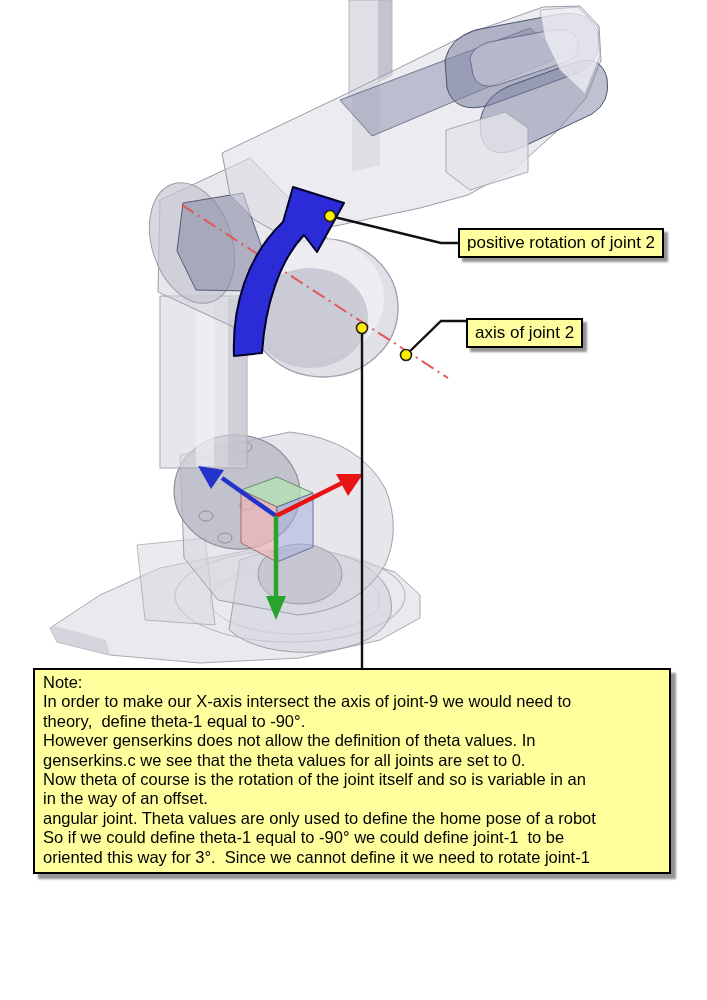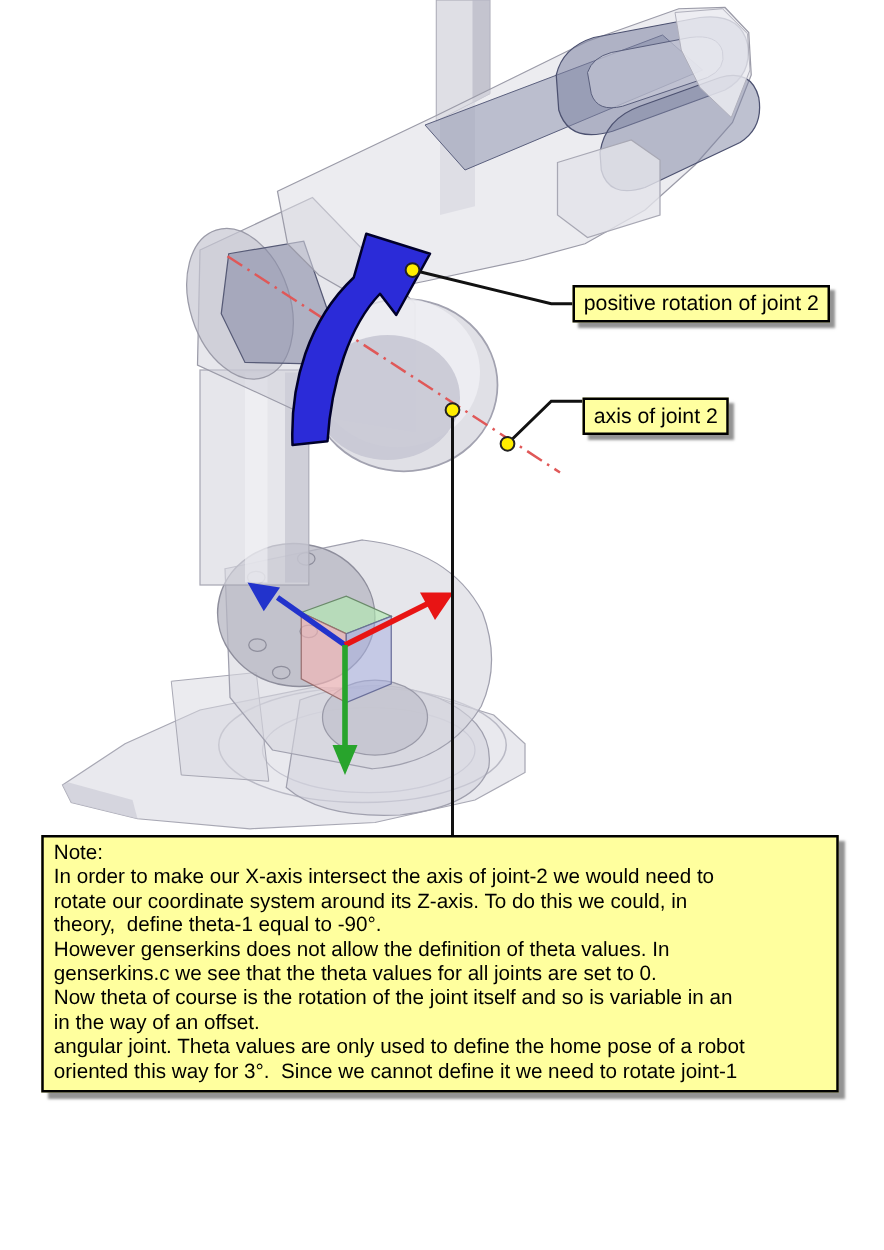--- a/index.html
+++ b/index.html
@@ -120,24 +120,24 @@
   <div class="callout" style="left:458px;top:228px;">
     <span>positive rotation of joint 2</span>
   </div>
 
   <div class="callout" style="left:466px;top:318px;">
     <span>axis of joint 2</span>
   </div>
 
   <div class="note">
     <div class="note-line">Note:</div>
-    <div class="note-line">In order to make our X-axis intersect the axis of joint-2 we would need to</div>
-    <div class="note-line">rotate our coordinate system around its Z-axis. To do this we could, in</div>
+    <div class="note-line">In order to make our X-axis intersect the axis of joint-9 we would need to</div>
     <div class="note-line">theory,  define theta-1 equal to -90°.</div>
     <div class="note-line">However genserkins does not allow the definition of theta values. In</div>
     <div class="note-line">genserkins.c we see that the theta values for all joints are set to 0.</div>
     <div class="note-line">Now theta of course is the rotation of the joint itself and so is variable in an</div>
     <div class="note-line">in the way of an offset.</div>
     <div class="note-line">angular joint. Theta values are only used to define the home pose of a robot</div>
+    <div class="note-line">So if we could define theta-1 equal to -90° we could define joint-1  to be</div>
     <div class="note-line">oriented this way for 3°.  Since we cannot define it we need to rotate joint-1</div>
   </div>
 
 </div>
 
 </body></html>

